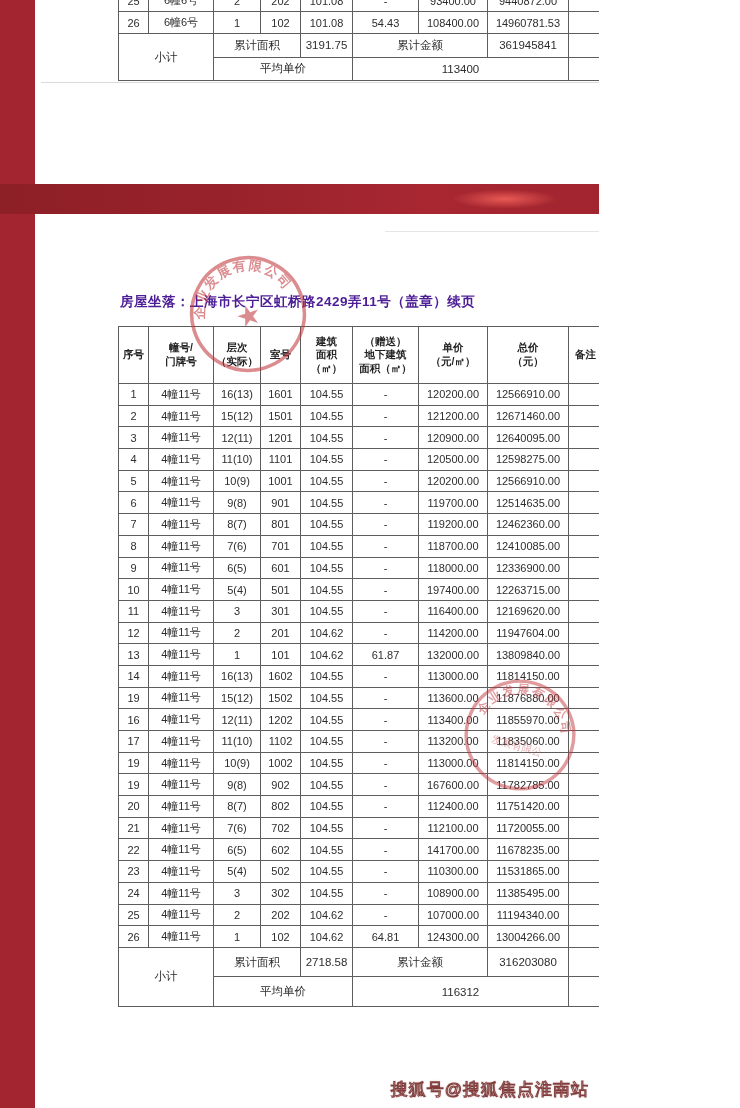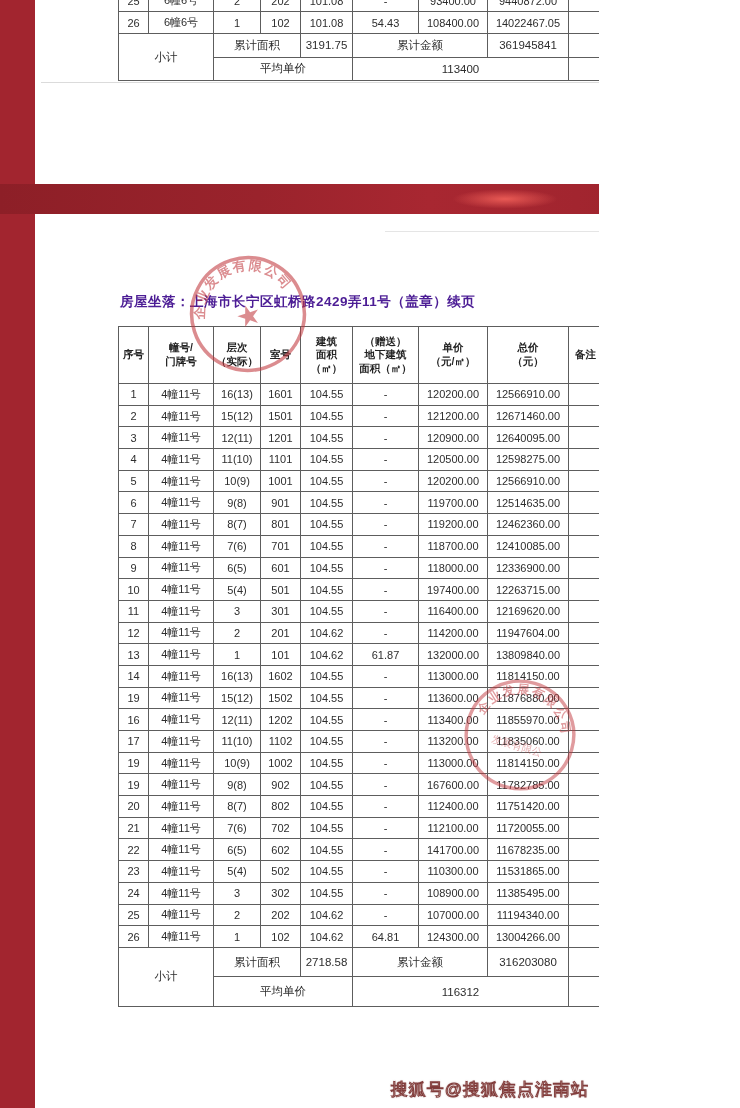--- a/index.html
+++ b/index.html
@@ -77,21 +77,21 @@
             <td></td>
           </tr>
           <tr class="data">
             <td>26</td>
             <td>6幢6号</td>
             <td>1</td>
             <td>102</td>
             <td>101.08</td>
             <td>54.43</td>
             <td>108400.00</td>
-            <td>14022467.05</td>
+            <td>14960781.53</td>
             <td></td>
           </tr>
           <tr class="sub">
             <td colspan="2" rowspan="2">小计</td>
             <td colspan="2">累计面积</td>
             <td>3191.75</td>
             <td colspan="2">累计金额</td>
             <td>361945841</td>
             <td></td>
           </tr>

